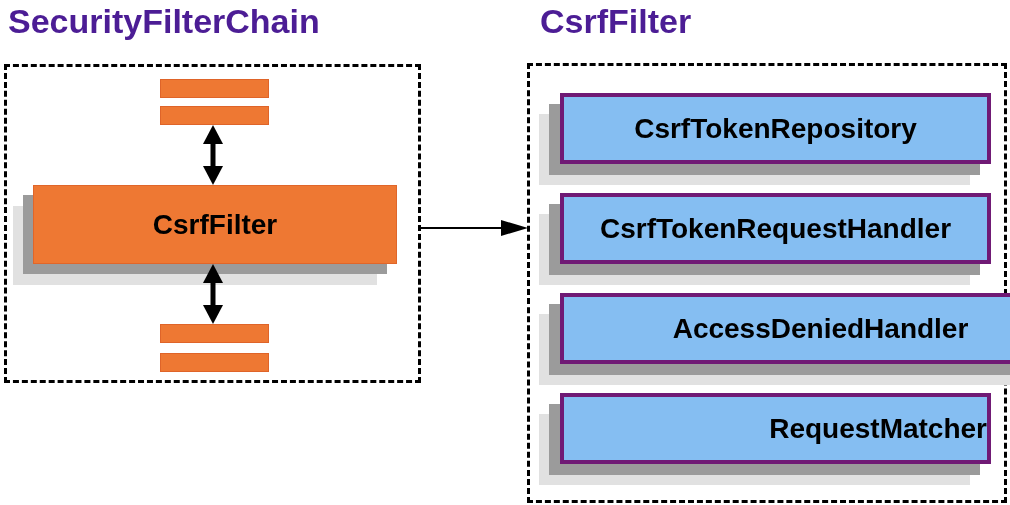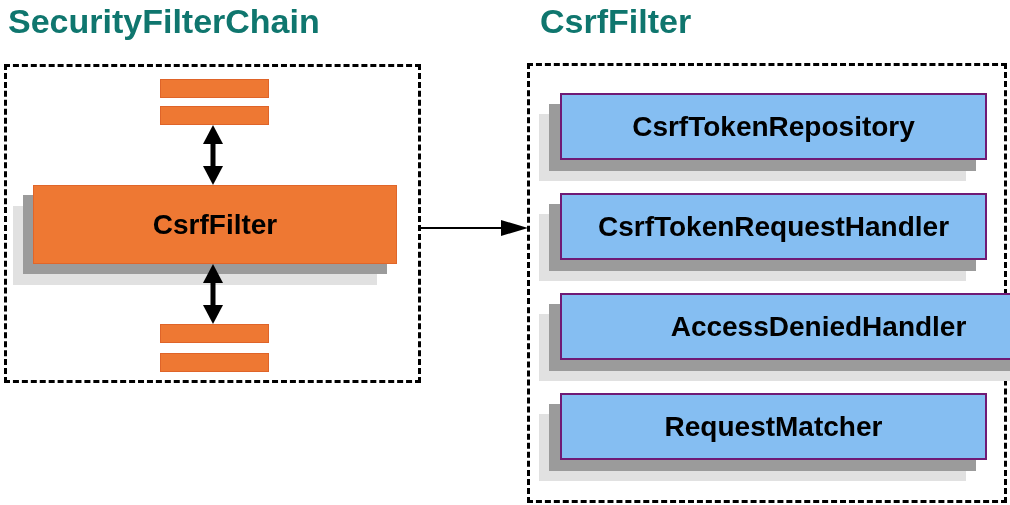--- a/index.html
+++ b/index.html
@@ -13,21 +13,21 @@
     width: 1010px;
     height: 505px;
     background: #ffffff;
     overflow: hidden;
   }
   .title {
     position: absolute;
     top: 2px;
     font-size: 34px;
     font-weight: bold;
-    color: #0f766e;
+    color: #4c1d95;
     white-space: nowrap;
   }
   .title-left { left: 8px; }
   .title-right { left: 540px; }
 
   .dashed-container {
     position: absolute;
     border: 3px dashed #000000;
     background: transparent;
   }
@@ -94,30 +94,30 @@
     width: 107px;
     height: 20px;
   }
 
   .component-box {
     position: absolute;
     left: 30px;
     width: 423px;
     height: 63px;
     background: #85BEF2;
-    border: 2px solid #701a75;
+    border: 4px solid #701a75;
     box-shadow: -11px 11px 0 #9B9B9B, -21px 21px 0 #E1E1E1;
     display: flex;
     align-items: center;
     justify-content: center;
   }
   .comp-0 { top: 27px; }
   .comp-1 { top: 127px; text-align: right; }
   .comp-2 { top: 227px; padding-left: 45px; }
-  .comp-3 { top: 327px; }
+  .comp-3 { top: 327px; justify-content: flex-end; }
 </style>
 </head>
 <body>
 
 <div class="canvas">
 
   <div class="title title-left">SecurityFilterChain</div>
 
   <div class="title title-right">CsrfFilter</div>
 

